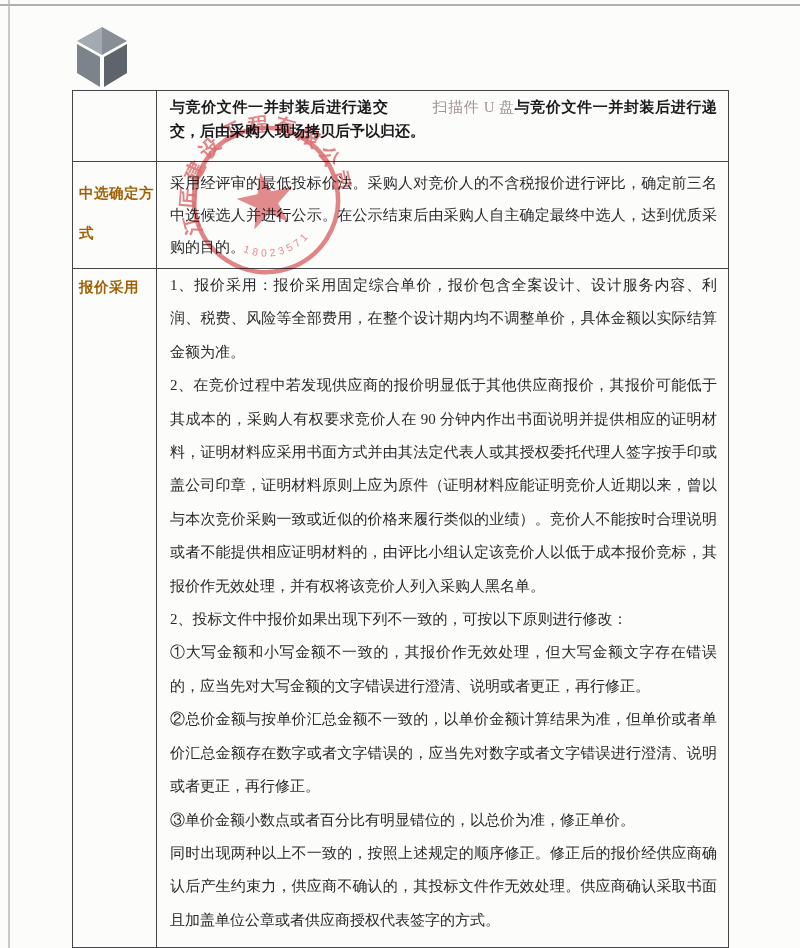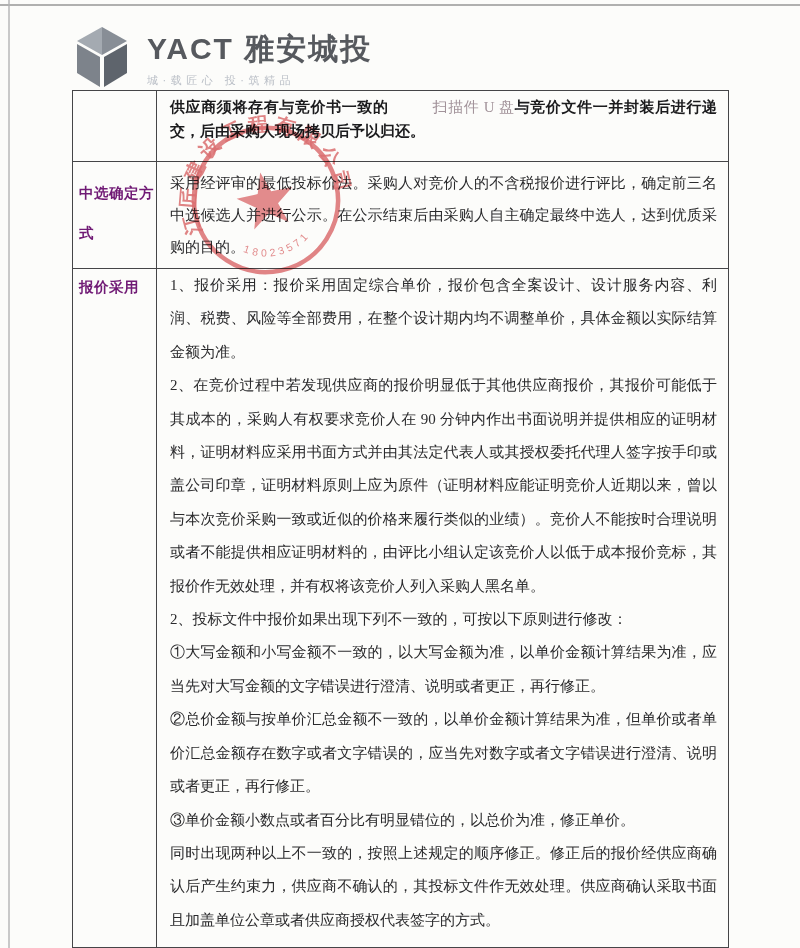--- a/index.html
+++ b/index.html
@@ -32,21 +32,21 @@
     vertical-align:top;
     box-sizing:border-box;
     background:transparent;
   }
   .label-cell{
     width:84px;
     font-weight:bold;
     font-size:14.5px;
     padding:6px 2px 4px 6px;
     letter-spacing:.5px;
-    color:#701a75;
+    color:#a16207;
   }
   .content-cell{
     padding:5px 11px 5px 13px;
     font-size:15px;
     text-align:justify;
   }
   .content-cell p{margin:0;}
   tr.row-0{height:71px;}
   tr.row-1{height:74px;}
   tr.row-2{height:679px;}
@@ -76,51 +76,47 @@
 <div class="scan-top"></div>
 <div class="scan-left"></div>
 
 <header class="logo">
   <svg class="logo-cube" width="56" height="62" viewBox="0 0 56 62">
     <polygon points="28,1 28,29 3,15" fill="#a4aab1"></polygon>
     <polygon points="28,1 53,15 28,29" fill="#888e96"></polygon>
     <polygon points="3,18 26,31 26,61 3,47" fill="#7d838b"></polygon>
     <polygon points="30,31 53,18 53,47 30,61" fill="#5e646c"></polygon>
   </svg>
-  <div class="logo-textblock">
-    <div class="logo-name">YACT 雅安城投</div>
-    <div class="logo-tagline">城·载匠心  投·筑精品</div>
-  </div>
 </header>
 
 <table class="doc">
   <colgroup>
       <col style="width:84px">
       <col>
     </colgroup>
   <tbody id="table-body">
       <tr class="row-0">
         <td class="label-cell"><span></span></td>
         <td class="content-cell">
-          <p><span class="seg-bold">供应商须将存有与竞价书一致的</span><span class="seg-muted">扫描件 U 盘</span><span class="seg-bold">与竞价文件一并封装后进行递交，后由采购人现场拷贝后予以归还。</span></p>
+          <p><span class="seg-bold">与竞价文件一并封装后进行递交</span><span class="seg-muted">扫描件 U 盘</span><span class="seg-bold">与竞价文件一并封装后进行递交，后由采购人现场拷贝后予以归还。</span></p>
         </td>
       </tr>
       <tr class="row-1">
         <td class="label-cell"><span>中选确定方式</span></td>
         <td class="content-cell">
           <p><span class="seg-normal">采用经评审的最低投标价法。采购人对竞价人的不含税报价进行评比，确定前三名中选候选人并进行公示。在公示结束后由采购人自主确定最终中选人，达到优质采购的目的。</span></p>
         </td>
       </tr>
       <tr class="row-2">
         <td class="label-cell"><span>报价采用</span></td>
         <td class="content-cell">
           <p><span class="seg-normal">1、报价采用：报价采用固定综合单价，报价包含全案设计、设计服务内容、利润、税费、风险等全部费用，在整个设计期内均不调整单价，具体金额以实际结算金额为准。</span></p>
           <p><span class="seg-normal">2、在竞价过程中若发现供应商的报价明显低于其他供应商报价，其报价可能低于其成本的，采购人有权要求竞价人在 90 分钟内作出书面说明并提供相应的证明材料，证明材料应采用书面方式并由其法定代表人或其授权委托代理人签字按手印或盖公司印章，证明材料原则上应为原件（证明材料应能证明竞价人近期以来，曾以与本次竞价采购一致或近似的价格来履行类似的业绩）。竞价人不能按时合理说明或者不能提供相应证明材料的，由评比小组认定该竞价人以低于成本报价竞标，其报价作无效处理，并有权将该竞价人列入采购人黑名单。</span></p>
           <p><span class="seg-normal">2、投标文件中报价如果出现下列不一致的，可按以下原则进行修改：</span></p>
-          <p><span class="seg-normal">①大写金额和小写金额不一致的，以大写金额为准，以单价金额计算结果为准，应当先对大写金额的文字错误进行澄清、说明或者更正，再行修正。</span></p>
+          <p><span class="seg-normal">①大写金额和小写金额不一致的，其报价作无效处理，但大写金额文字存在错误的，应当先对大写金额的文字错误进行澄清、说明或者更正，再行修正。</span></p>
           <p><span class="seg-normal">②总价金额与按单价汇总金额不一致的，以单价金额计算结果为准，但单价或者单价汇总金额存在数字或者文字错误的，应当先对数字或者文字错误进行澄清、说明或者更正，再行修正。</span></p>
           <p><span class="seg-normal">③单价金额小数点或者百分比有明显错位的，以总价为准，修正单价。</span></p>
           <p><span class="seg-normal">同时出现两种以上不一致的，按照上述规定的顺序修正。修正后的报价经供应商确认后产生约束力，供应商不确认的，其投标文件作无效处理。供应商确认采取书面且加盖单位公章或者供应商授权代表签字的方式。</span></p>
         </td>
       </tr>
     </tbody>
 </table>
 
 <div class="stamp">
   <svg width="184" height="184" viewBox="0 0 184 184">

